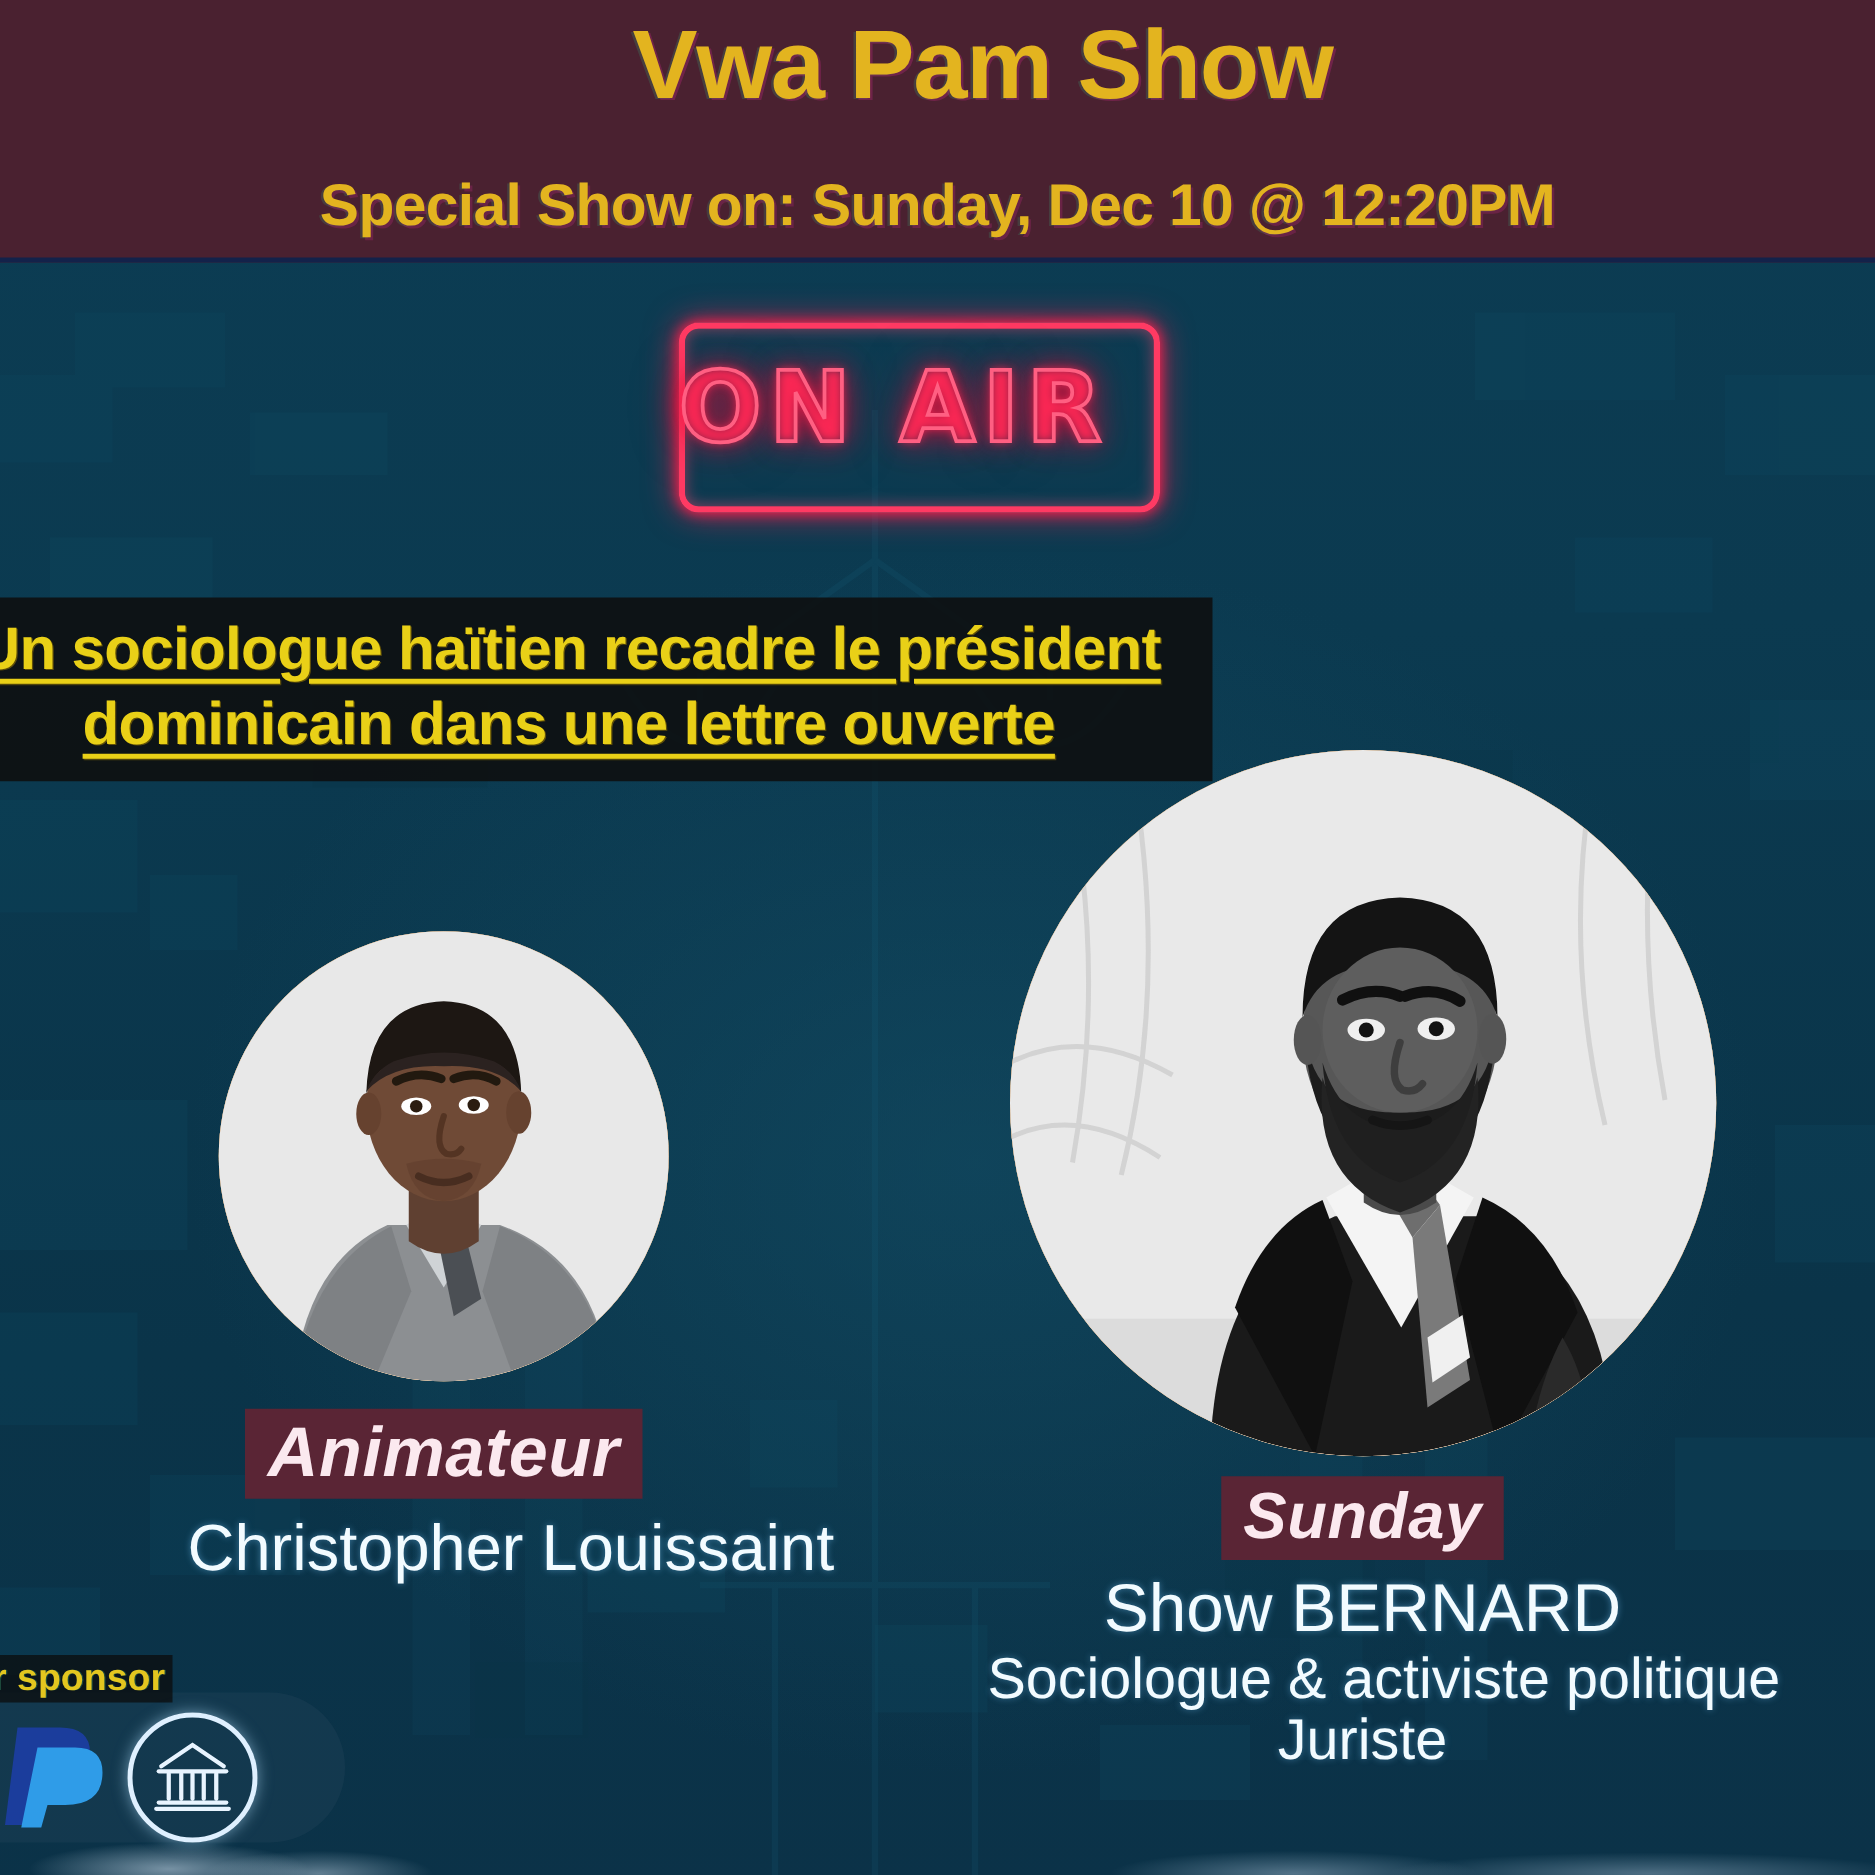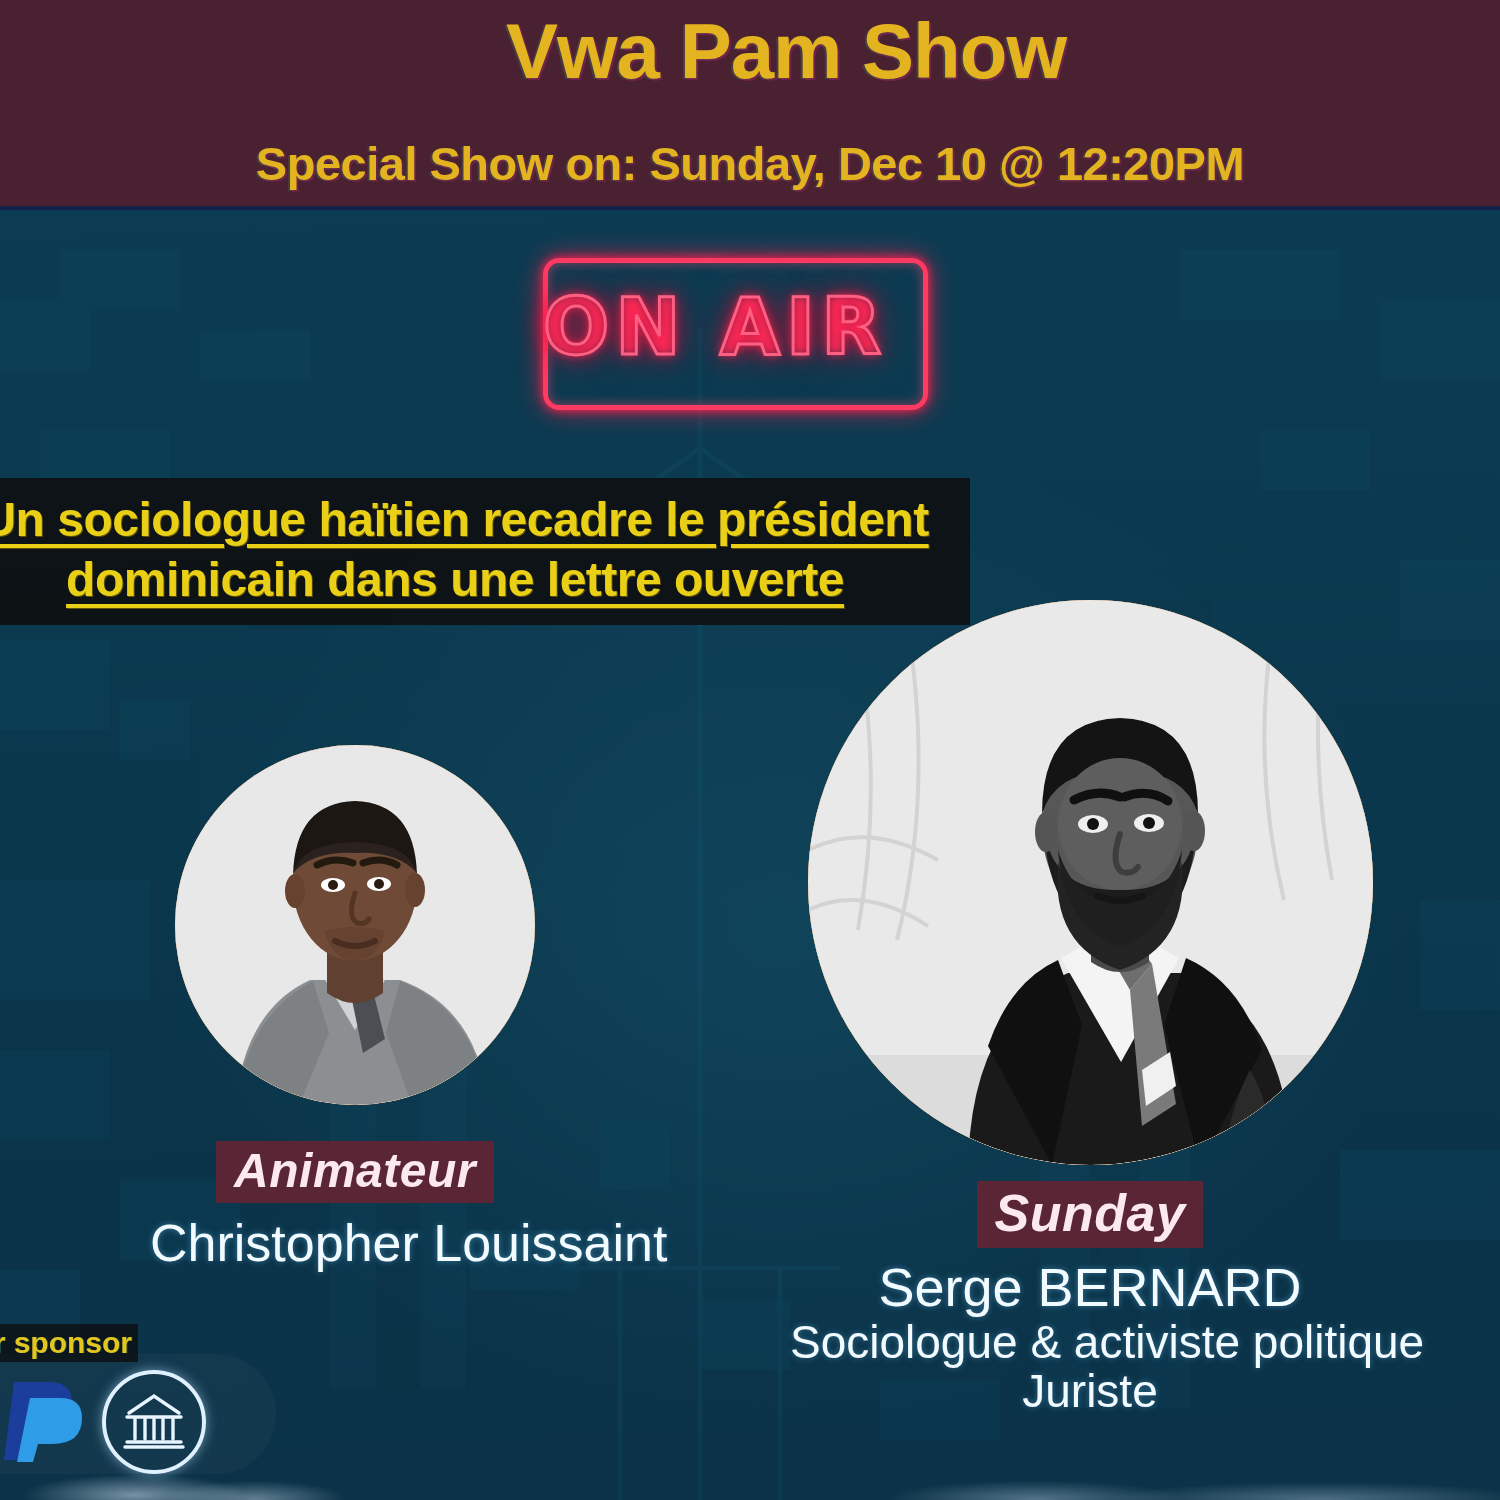--- a/index.html
+++ b/index.html
@@ -99,21 +99,21 @@
   .role-badge{
     display:inline-block;background:#5a2535;color:#fbe9ef;
     font-style:italic;font-weight:bold;padding:2px 18px 5px 18px;
     letter-spacing:.5px;
   }
   .person-name{color:#f2fbff;font-weight:normal;text-shadow:0 0 6px rgba(120,200,255,.45);}
   .person-role{color:#f2fbff;text-shadow:0 0 6px rgba(120,200,255,.40);}
 
   #host{left:150px;top:745px;width:410px;}
   #host .avatar{width:360px;height:360px;margin:0 auto;background:#e6e6e6;}
-  #host .role-badge{font-size:48px;margin-top:36px;font-style:italic;}
+  #host .role-badge{font-size:56px;margin-top:22px;font-style:italic;}
   #host .person-name{font-size:52px;margin-top:10px;white-space:nowrap;}
 
   #guest{left:790px;top:600px;width:600px;}
   #guest .avatar{width:565px;height:565px;margin:0 auto;background:#d9d9d9;}
   #guest .role-badge{font-size:52px;margin-top:16px;}
   #guest .person-name{font-size:54px;margin-top:8px;white-space:nowrap;}
   #guest .person-role{font-size:46px;line-height:1.06;white-space:nowrap;}
 
   
   #sponsor{position:absolute;left:-74px;top:1330px;width:350px;height:160px;}
@@ -306,21 +306,21 @@
 
           <path d="M290 296 q22 9 44 0" stroke="#151515" stroke-width="7" fill="none" stroke-linecap="round"></path>
 
           <ellipse cx="238" cy="232" rx="11" ry="20" fill="#555"></ellipse>
           <ellipse cx="386" cy="231" rx="11" ry="20" fill="#555"></ellipse>
         </svg>
       </div>
       <div class="avatar-ring"></div>
     </div>
     <div><span class="role-badge">Sunday</span></div>
-    <div class="person-name">Serge BERNARD</div>
+    <div class="person-name">Show BERNARD</div>
     <div class="person-role">Sociologue &amp; activiste politique</div>
     <div class="person-role">Juriste</div>
   </div>
 
   <div id="sponsor">
     <div id="sponsor-pill"></div>
     <div id="sponsor-label">r sponsor</div>
 
     <div id="paypal-icon" class="pay-icon">
       <svg viewBox="0 0 86 92" width="86" height="92">

